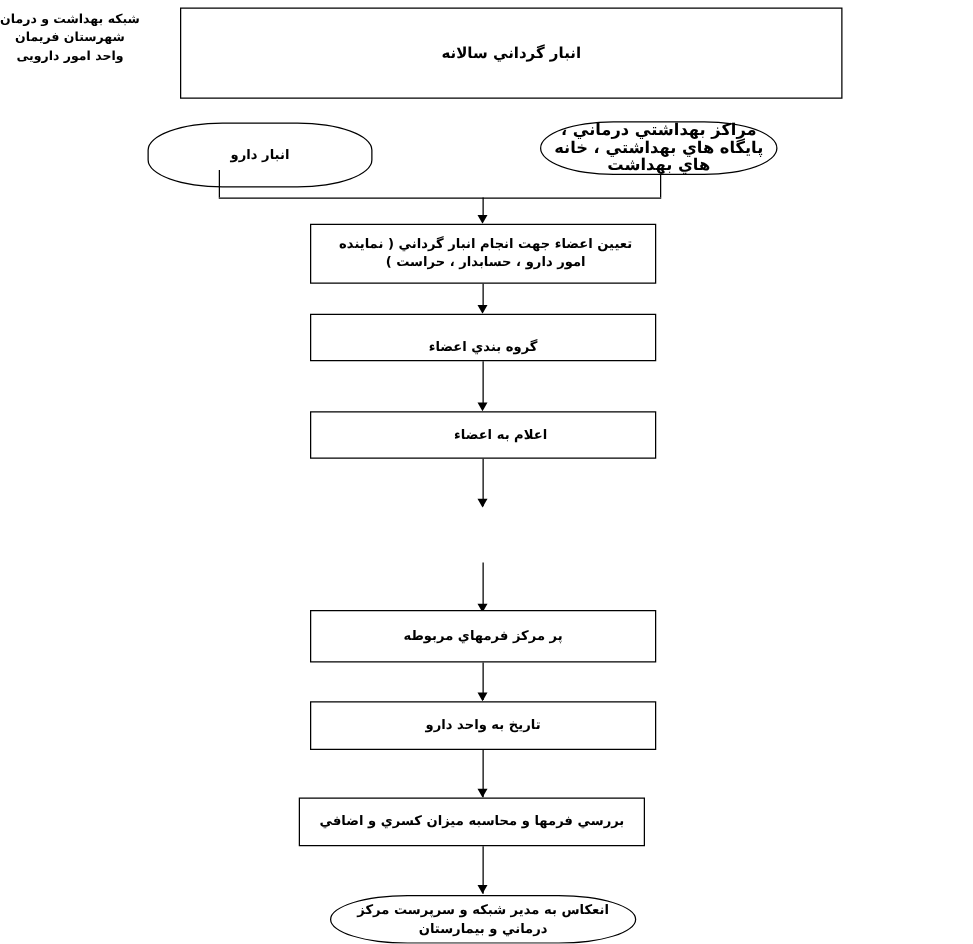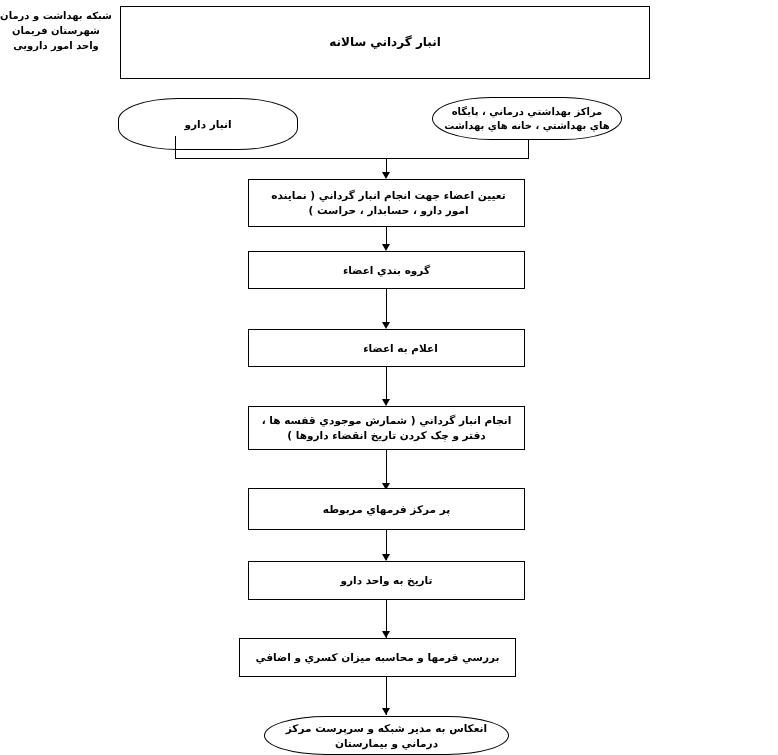--- a/index.html
+++ b/index.html
@@ -45,20 +45,21 @@
     text-align: center;
     direction: rtl;
     color: #000000;
     font-weight: bold;
     font-size: 10.5px;
     line-height: 15px;
     padding: 2px 8px;
   }
   .node.title {
     font-size: 12px;
+    margin-left: 24px;
   }
   .node.rounded {
     border-radius: 60px / 22px;
   }
   .node .label {
     display: block;
     width: 100%;
   }
 
   
@@ -93,54 +94,51 @@
   </div>
 
   <div class="node title" style="left:120px; top:6px; width:530px; height:73px;">
     <span class="label">انبار گرداني سالانه</span>
   </div>
 
   <div class="node rounded" style="left:118px; top:98px; width:180px; height:52px;">
     <span class="label">انبار دارو</span>
   </div>
 
-  <div class="node rounded" style="left:432px; top:97px; width:190px; height:43px; font-size:10px; line-height:14px;">
+  <div class="node rounded" style="left:432px; top:97px; width:190px; height:43px; font-size:13px; line-height:14px;">
     <span class="label">مراکز بهداشتي درماني ، پایگاه هاي بهداشتي ، خانه هاي بهداشت</span>
   </div>
 
   <div class="vline" style="left:175px; top:136px; height:22px;"></div>
   <div class="vline" style="left:528px; top:140px; height:18px;"></div>
   <div class="hline" style="left:175px; top:158px; width:354px;"></div>
   <div class="vline" style="left:386px; top:158px; height:17px;"></div>
   <div class="arrowhead" style="left:382px; top:172px;"></div>
 
   <div class="node" style="left:248px; top:179px; width:277px; height:48px;padding-left:12px;">
     <span class="label">تعیین اعضاء جهت انجام انبار گرداني ( نماینده امور دارو ، حسابدار ، حراست )</span>
   </div>
 
   <div class="vline" style="left:386px; top:227px; height:22px;"></div>
   <div class="arrowhead" style="left:382px; top:244px;"></div>
 
-  <div class="node" style="left:248px; top:251px; width:277px; height:38px;">
+  <div class="node" style="left:248px; top:251px; width:277px; height:38px;align-items:flex-end;">
     <span class="label">گروه بندي اعضاء</span>
   </div>
 
   <div class="vline" style="left:386px; top:289px; height:38px;"></div>
   <div class="arrowhead" style="left:382px; top:322px;"></div>
 
   <div class="node" style="left:248px; top:329px; width:277px; height:38px;padding-left:36px;">
     <span class="label">اعلام به اعضاء</span>
   </div>
 
   <div class="vline" style="left:386px; top:367px; height:38px;"></div>
   <div class="arrowhead" style="left:382px; top:399px;"></div>
 
-  <div class="node" style="left:248px; top:406px; width:277px; height:44px;">
-    <span class="label">انجام انبار گرداني ( شمارش موجودي قفسه ها ، دفتر و چک کردن تاریخ انقضاء داروها )</span>
-  </div>
 
   <div class="vline" style="left:386px; top:450px; height:38px;"></div>
   <div class="arrowhead" style="left:382px; top:483px;"></div>
 
   <div class="node" style="left:248px; top:488px; width:277px; height:42px;">
     <span class="label">پر مرکز فرمهاي مربوطه</span>
   </div>
 
   <div class="vline" style="left:386px; top:530px; height:30px;"></div>
   <div class="arrowhead" style="left:382px; top:554px;"></div>

